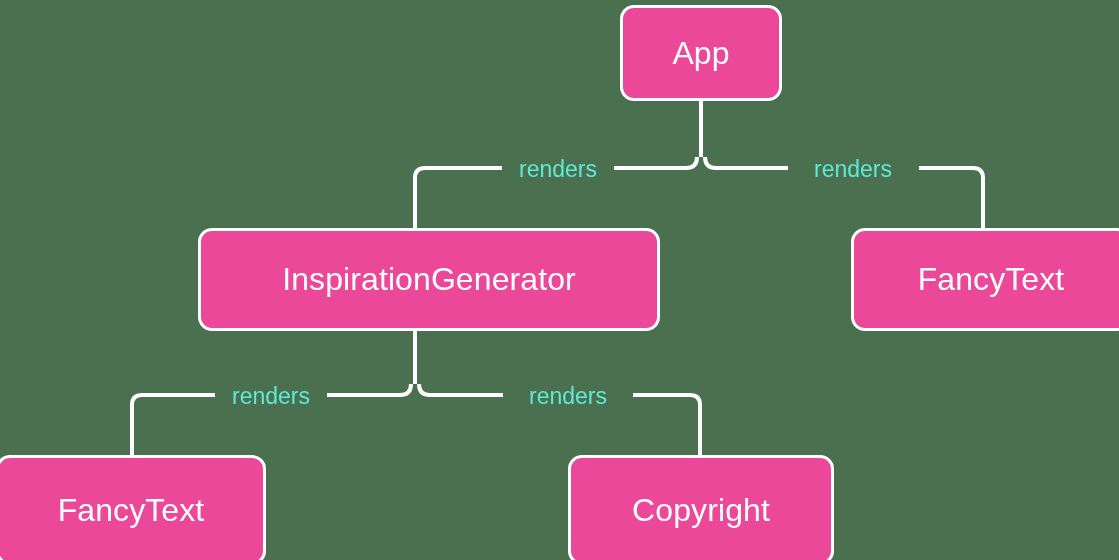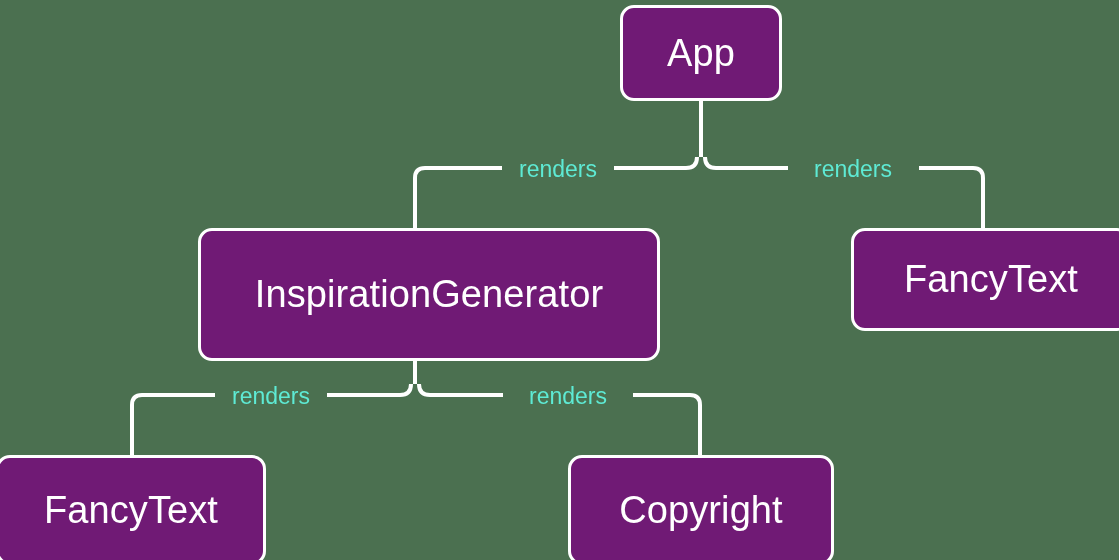--- a/index.html
+++ b/index.html
@@ -23,36 +23,36 @@
   #connectors {
     position: absolute;
     left: 0;
     top: 0;
     width: 1119px;
     height: 560px;
   }
   .node {
     position: absolute;
     box-sizing: border-box;
-    background: #701a75;
+    background: #ec4899;
     border: 3px solid #ffffff;
     border-radius: 14px;
     display: flex;
     align-items: center;
     justify-content: center;
     color: #ffffff;
     font-family: "Liberation Sans", sans-serif;
-    font-size: 38px;
+    font-size: 32px;
     font-weight: 400;
     letter-spacing: 0.1px;
     white-space: nowrap;
     z-index: 2;
   }
   .node-app        { left: 620px; top: 5px;   width: 162px; height: 96px; }
-  .node-inspgen    { left: 198px; top: 228px; width: 462px; height: 133px; }
+  .node-inspgen    { left: 198px; top: 228px; width: 462px; height: 103px; }
   .node-fancy-right{ left: 851px; top: 228px; width: 280px; height: 103px; }
   .node-fancy-bot  { left: -4px;  top: 455px; width: 270px; height: 110px; }
   .node-copyright  { left: 568px; top: 455px; width: 266px; height: 110px; }
 
   .edge-label {
     position: absolute;
     color: #5eead4;
     font-family: "Liberation Sans", sans-serif;
     font-size: 23px;
     font-weight: 400;

